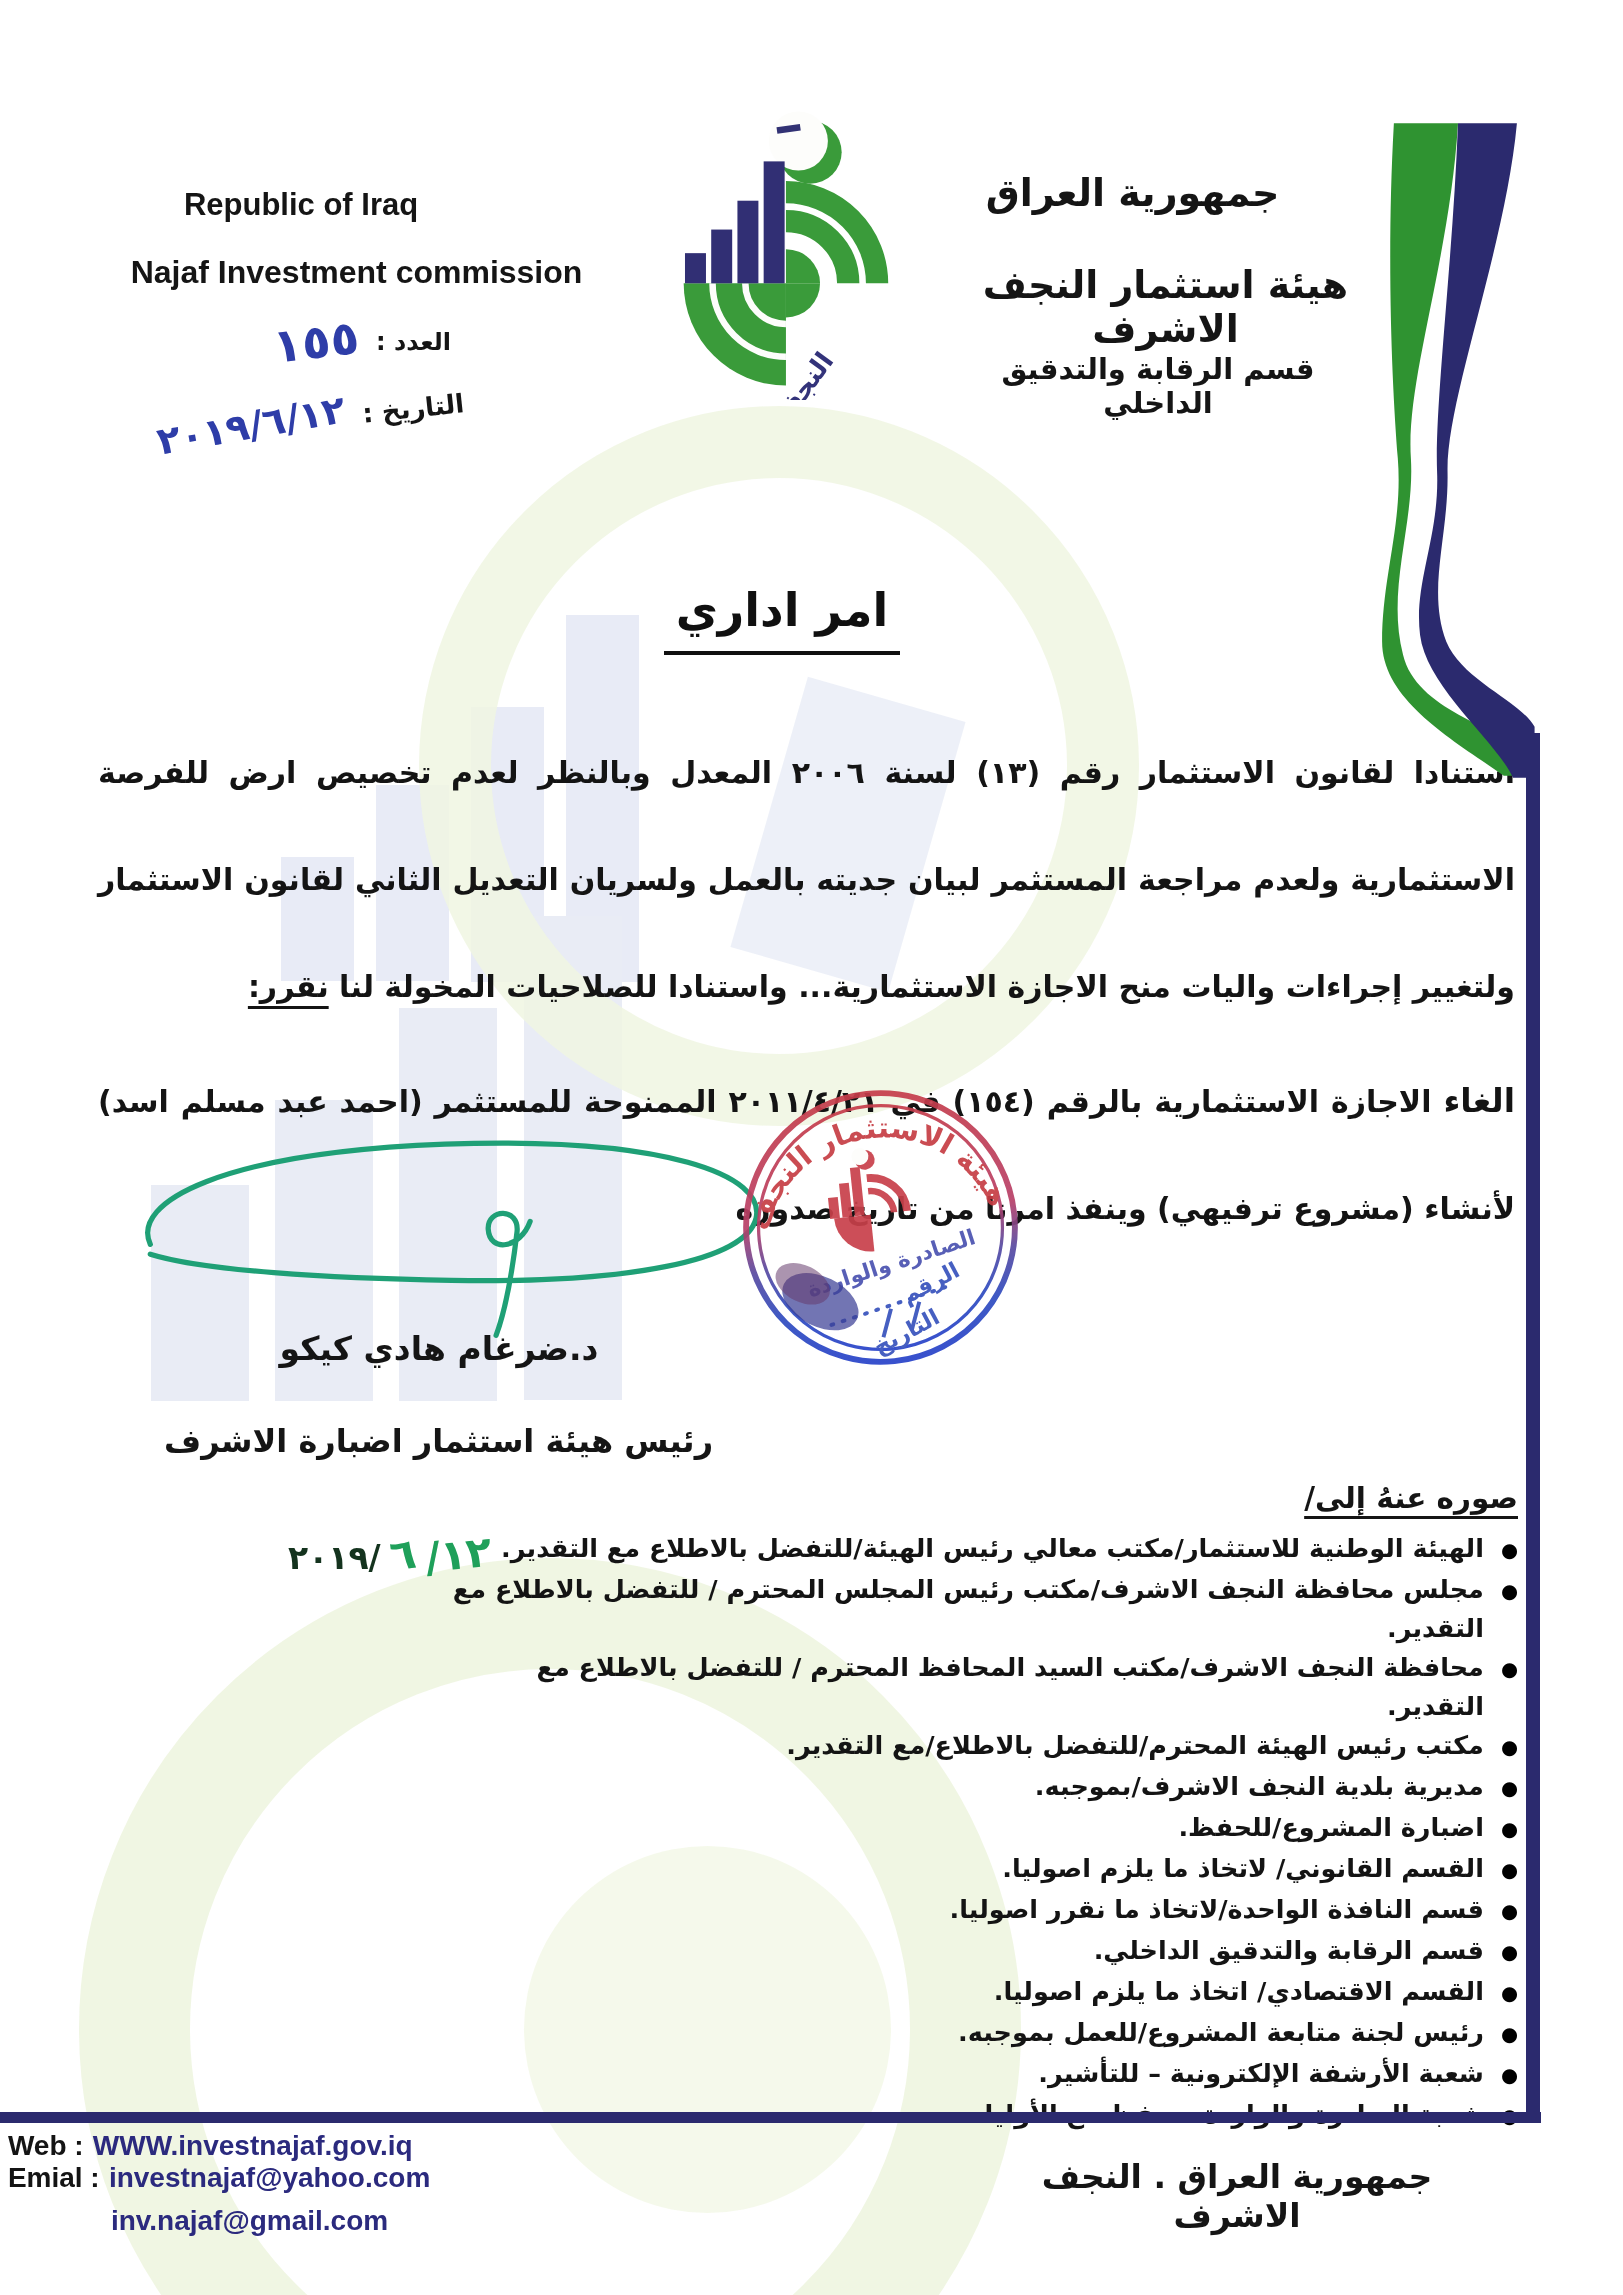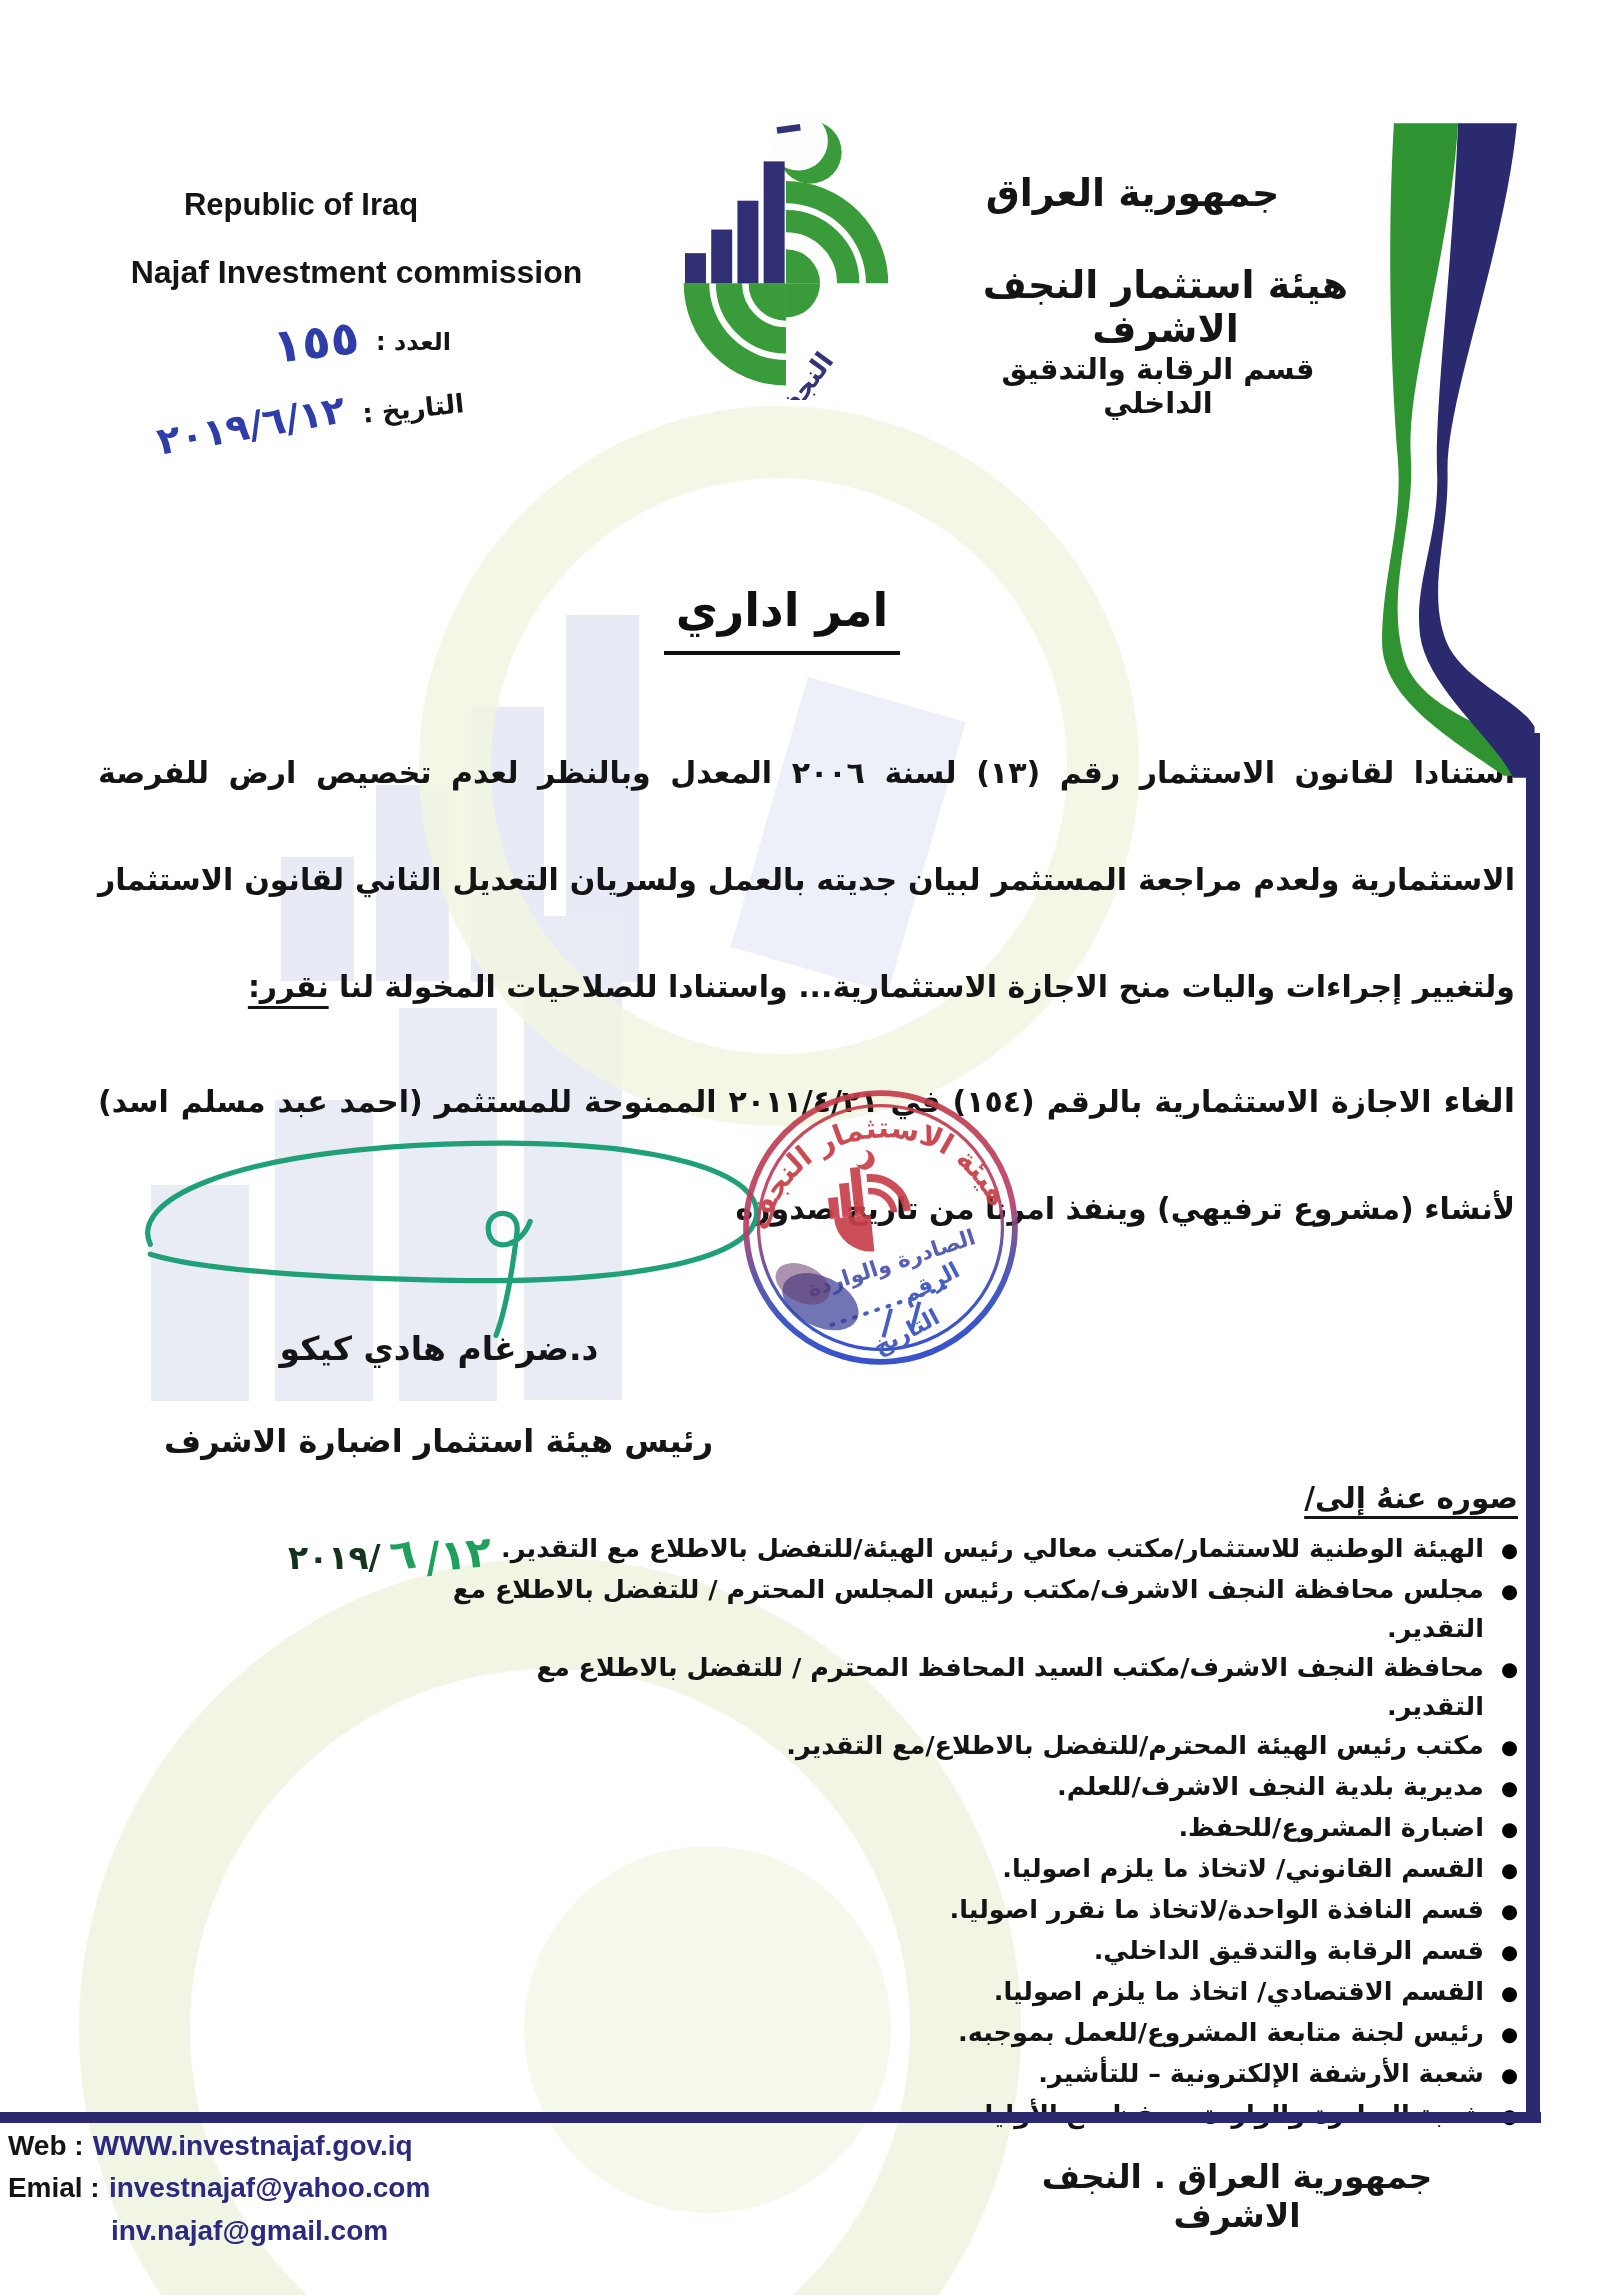--- a/index.html
+++ b/index.html
@@ -187,21 +187,21 @@
     <div class="dist-item">
         <span class="bullet">●</span>
         <span>محافظة النجف الاشرف/مكتب السيد المحافظ المحترم / للتفضل بالاطلاع مع التقدير.</span>
       </div>
     <div class="dist-item">
         <span class="bullet">●</span>
         <span>مكتب رئيس الهيئة المحترم/للتفضل بالاطلاع/مع التقدير.</span>
       </div>
     <div class="dist-item">
         <span class="bullet">●</span>
-        <span>مديرية بلدية النجف الاشرف/للعلم.</span>
+        <span>مديرية بلدية النجف الاشرف/بموجبه.</span>
       </div>
     <div class="dist-item">
         <span class="bullet">●</span>
         <span>اضبارة المشروع/للحفظ.</span>
       </div>
     <div class="dist-item">
         <span class="bullet">●</span>
         <span>القسم القانوني/ لاتخاذ ما يلزم اصوليا.</span>
       </div>
     <div class="dist-item">
@@ -228,21 +228,21 @@
         <span class="bullet">●</span>
         <span>شعبة الصادرة والواردة – حفظ مع الأوليات.</span>
       </div>
   </div>
 
   <div class="abs" style="left:7.9px;top:2130px;z-index:1;">
     <div class="f-row">
       <span class="f-label">Web :</span>
       <span class="f-val">WWW.investnajaf.gov.iq</span>
     </div>
-    <div class="f-row" style="margin-top:10px;">
+    <div class="f-row" style="margin-top:0;">
       <span class="f-label">Emial :</span>
       <span class="f-val">investnajaf@yahoo.com</span>
     </div>
     <div class="f-row" style="margin-top:11px;margin-left:103px;">
       <span class="f-val">inv.najaf@gmail.com</span>
     </div>
   </div>
   <div class="abs ar" style="right:124px;top:2157px;width:524px;text-align:center;font-size:33px;z-index:1;">جمهورية العراق . النجف الاشرف</div>
 
 </div>

